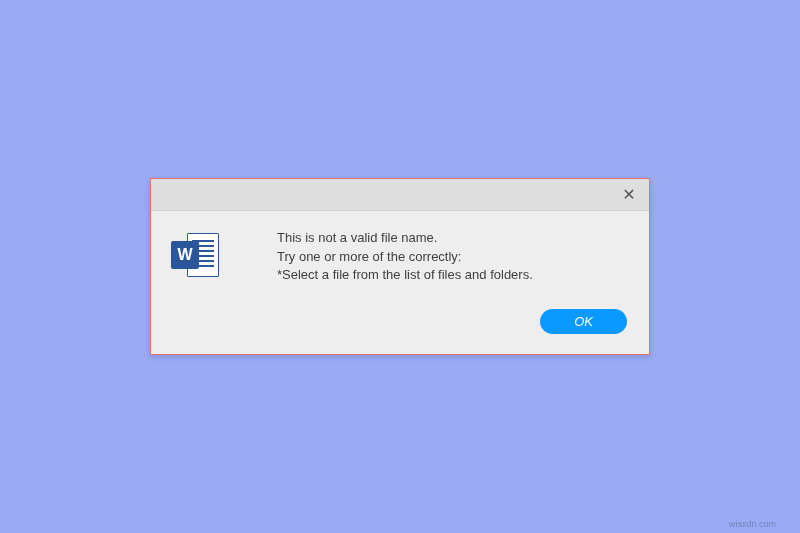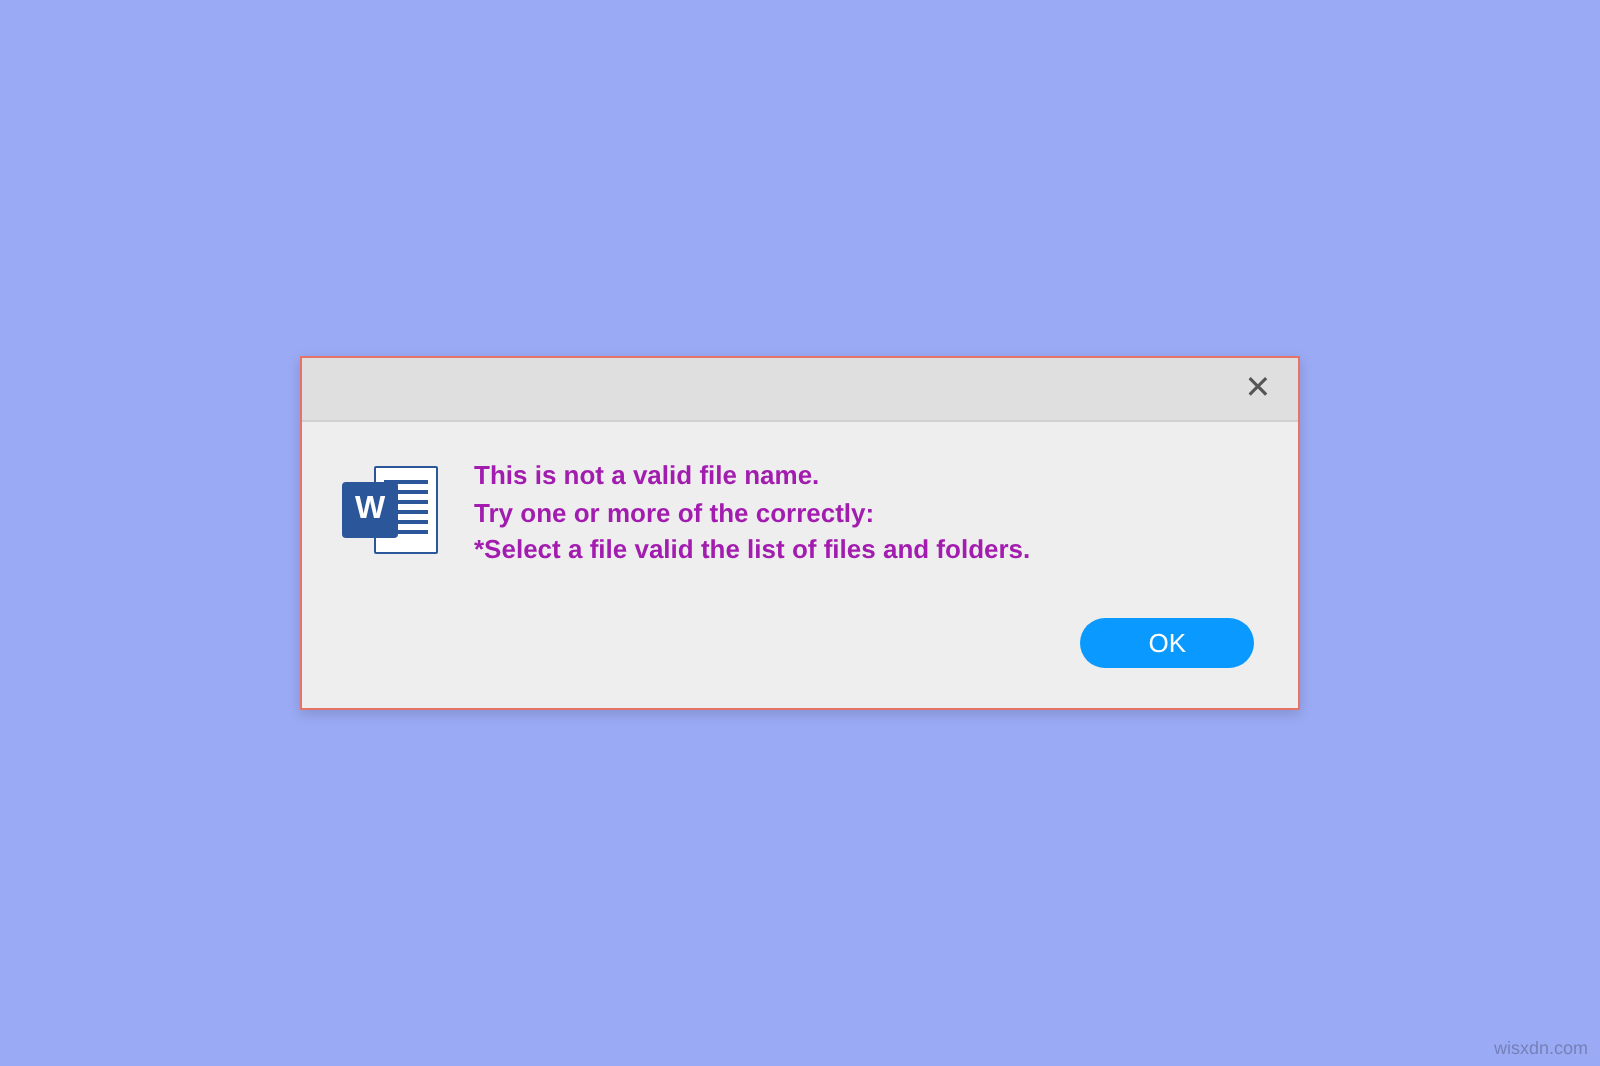--- a/index.html
+++ b/index.html
@@ -93,42 +93,44 @@
       display: flex;
       align-items: center;
       justify-content: center;
       color: #fff;
       font-weight: bold;
       font-size: 16px;
       font-family: Arial, sans-serif;
     }
     .message {
       font-size: 13px;
-      color: #a21caf;
+      color: #404040;
       line-height: 1.45;
-      font-weight: 700;
+      font-weight: 400;
+      margin-left: 40px;
     }
     .button-row {
       display: flex;
       justify-content: flex-end;
       padding: 6px 22px 20px 20px;
     }
     .ok-btn {
       background: #0a99ff;
       color: #fff;
       border: none;
       border-radius: 14px;
       padding: 5px 34px;
       font-size: 13px;
       font-weight: 500;
       cursor: pointer;
+      font-style: italic;
     }
     .watermark {
       position: absolute;
-      right: 6px;
+      right: 24px;
       bottom: 4px;
       font-size: 9px;
       color: rgba(0,0,0,0.25);
     }
   </style>
 </head>
 <body>
 
 <div class="dialog">
   <div class="titlebar">
@@ -139,21 +141,21 @@
   <div class="content">
     <div class="icon-wrap">
       <div class="word-icon">
         <div class="page"></div>
         <div class="badge">W</div>
       </div>
     </div>
     <div class="message">
       <div>This is not a valid file name.</div>
       <div>Try one or more of the correctly:</div>
-      <div>*Select a file valid the list of files and folders.</div>
+      <div>*Select a file from the list of files and folders.</div>
     </div>
   </div>
   <div class="button-row">
     <button class="ok-btn">OK</button>
   </div>
 </div>
 
 <div class="watermark">wisxdn.com</div>
 
 </body></html>

